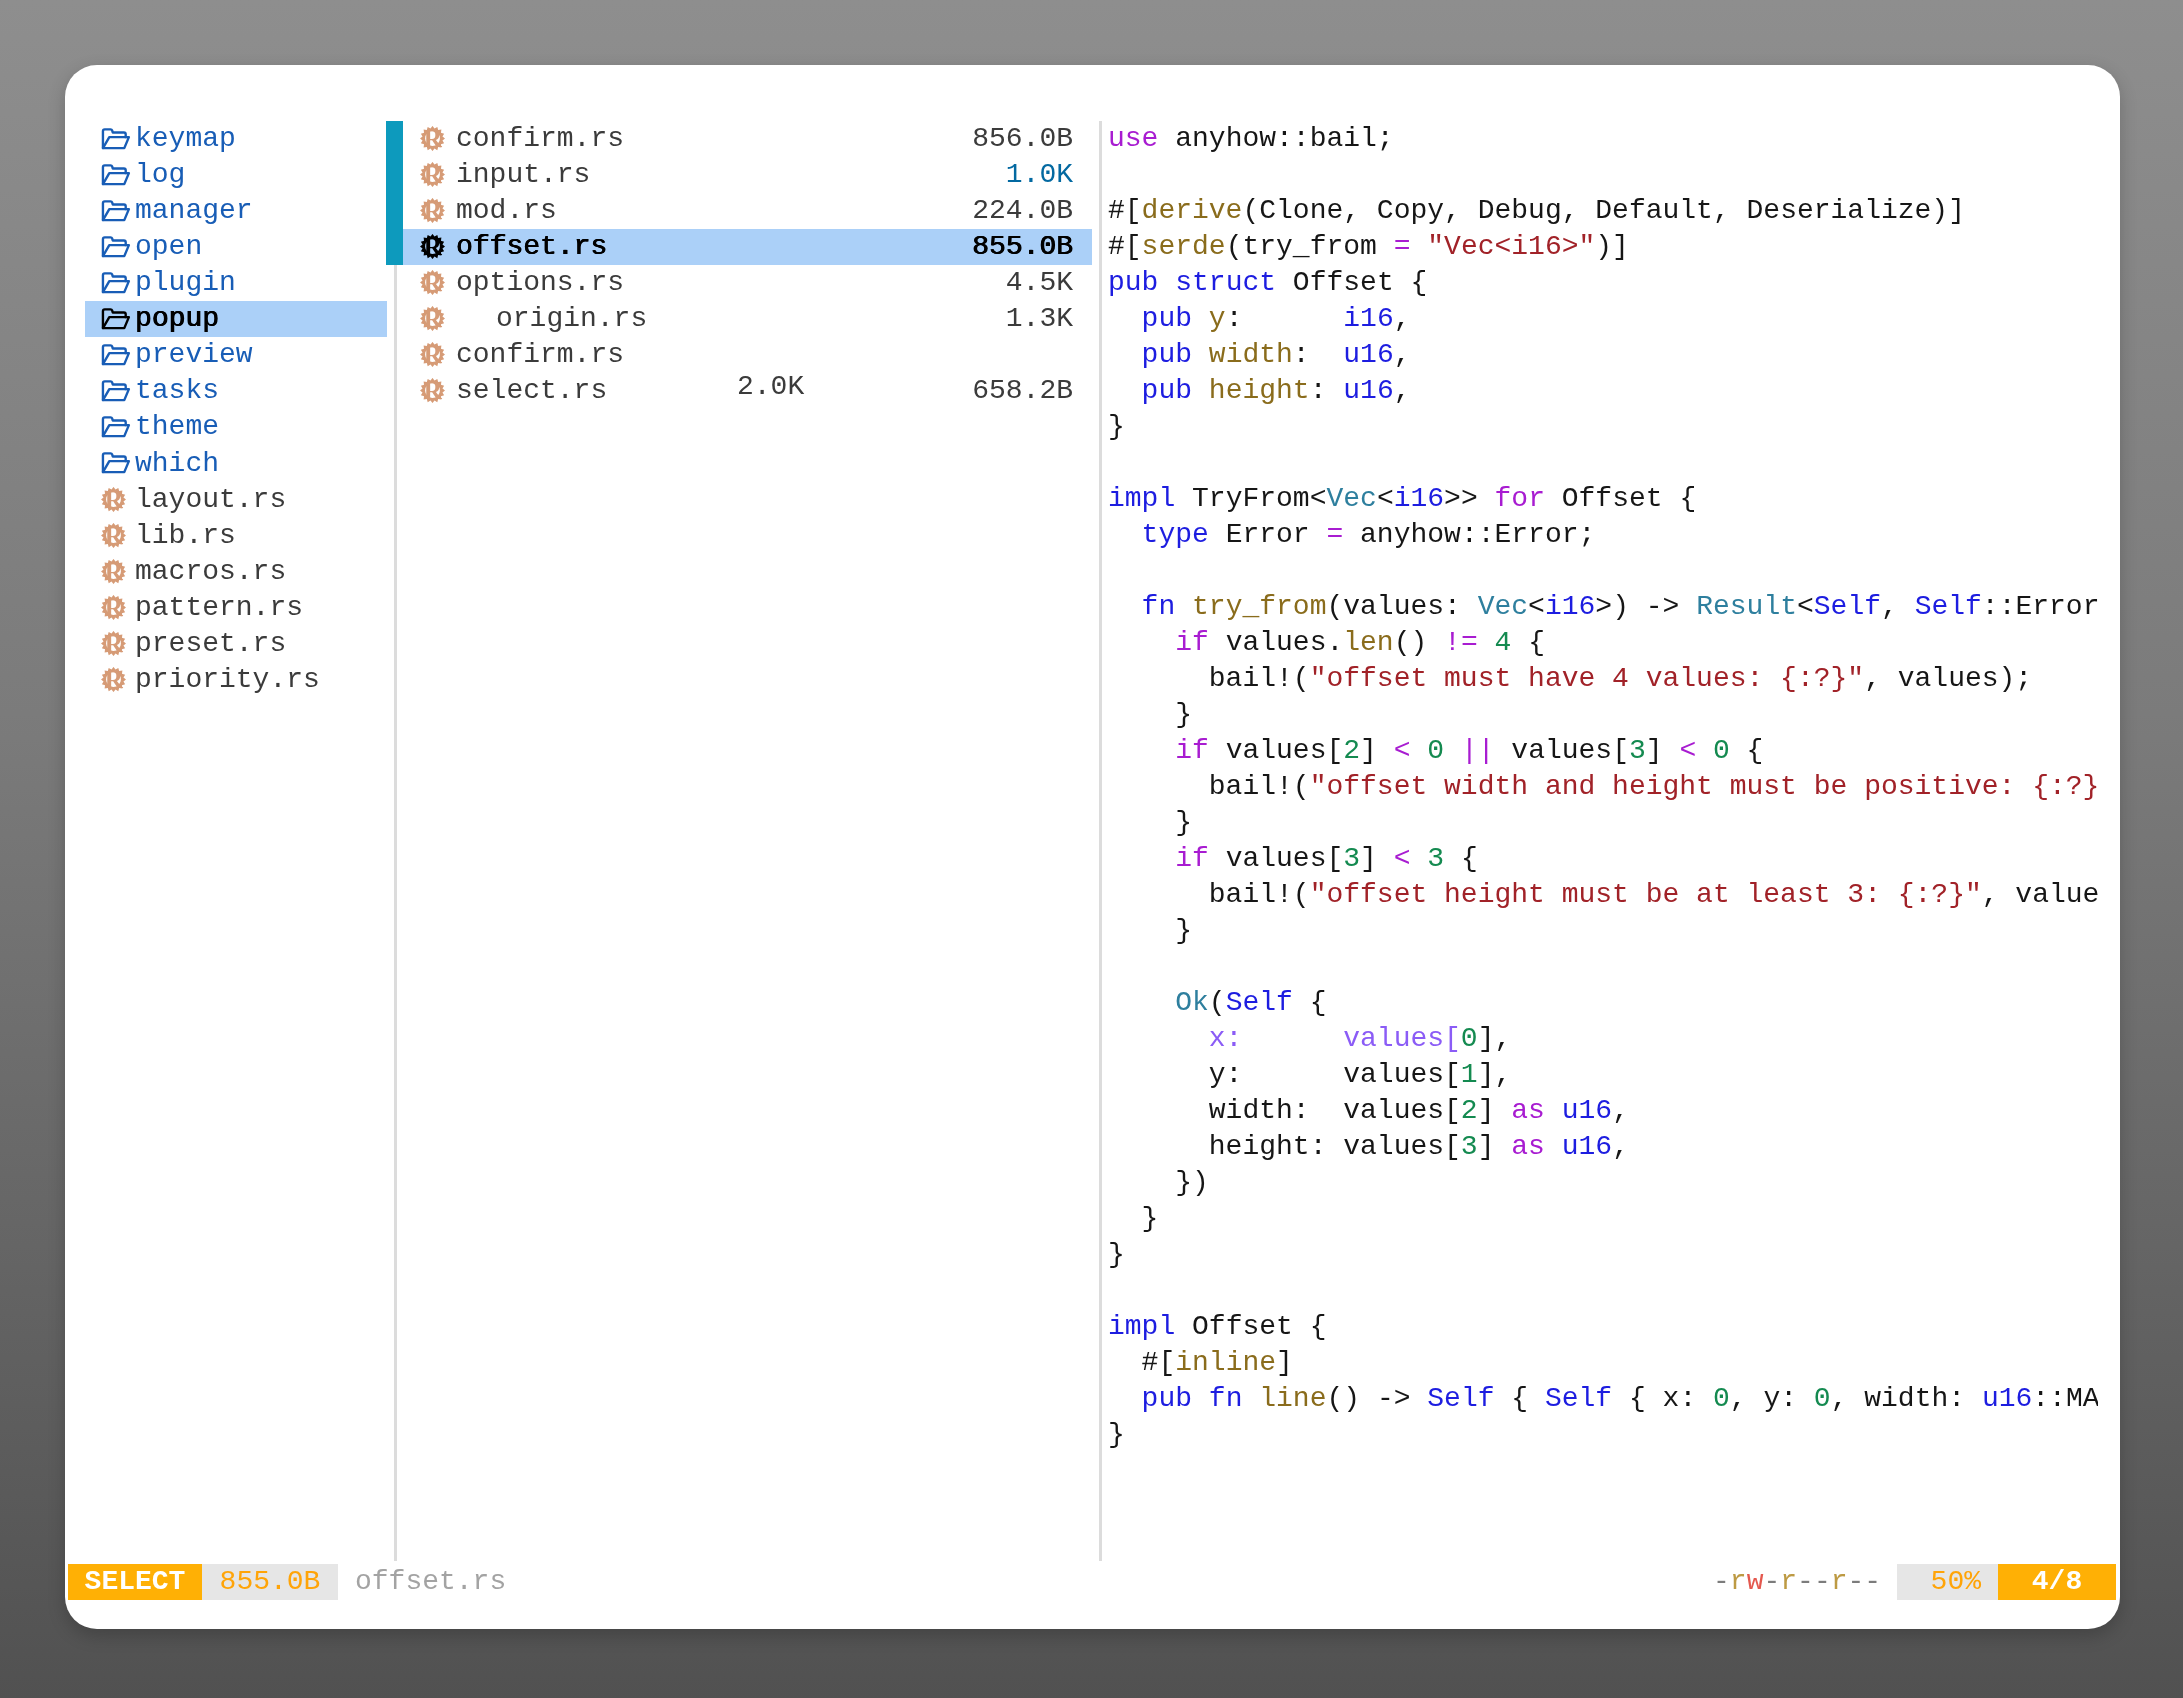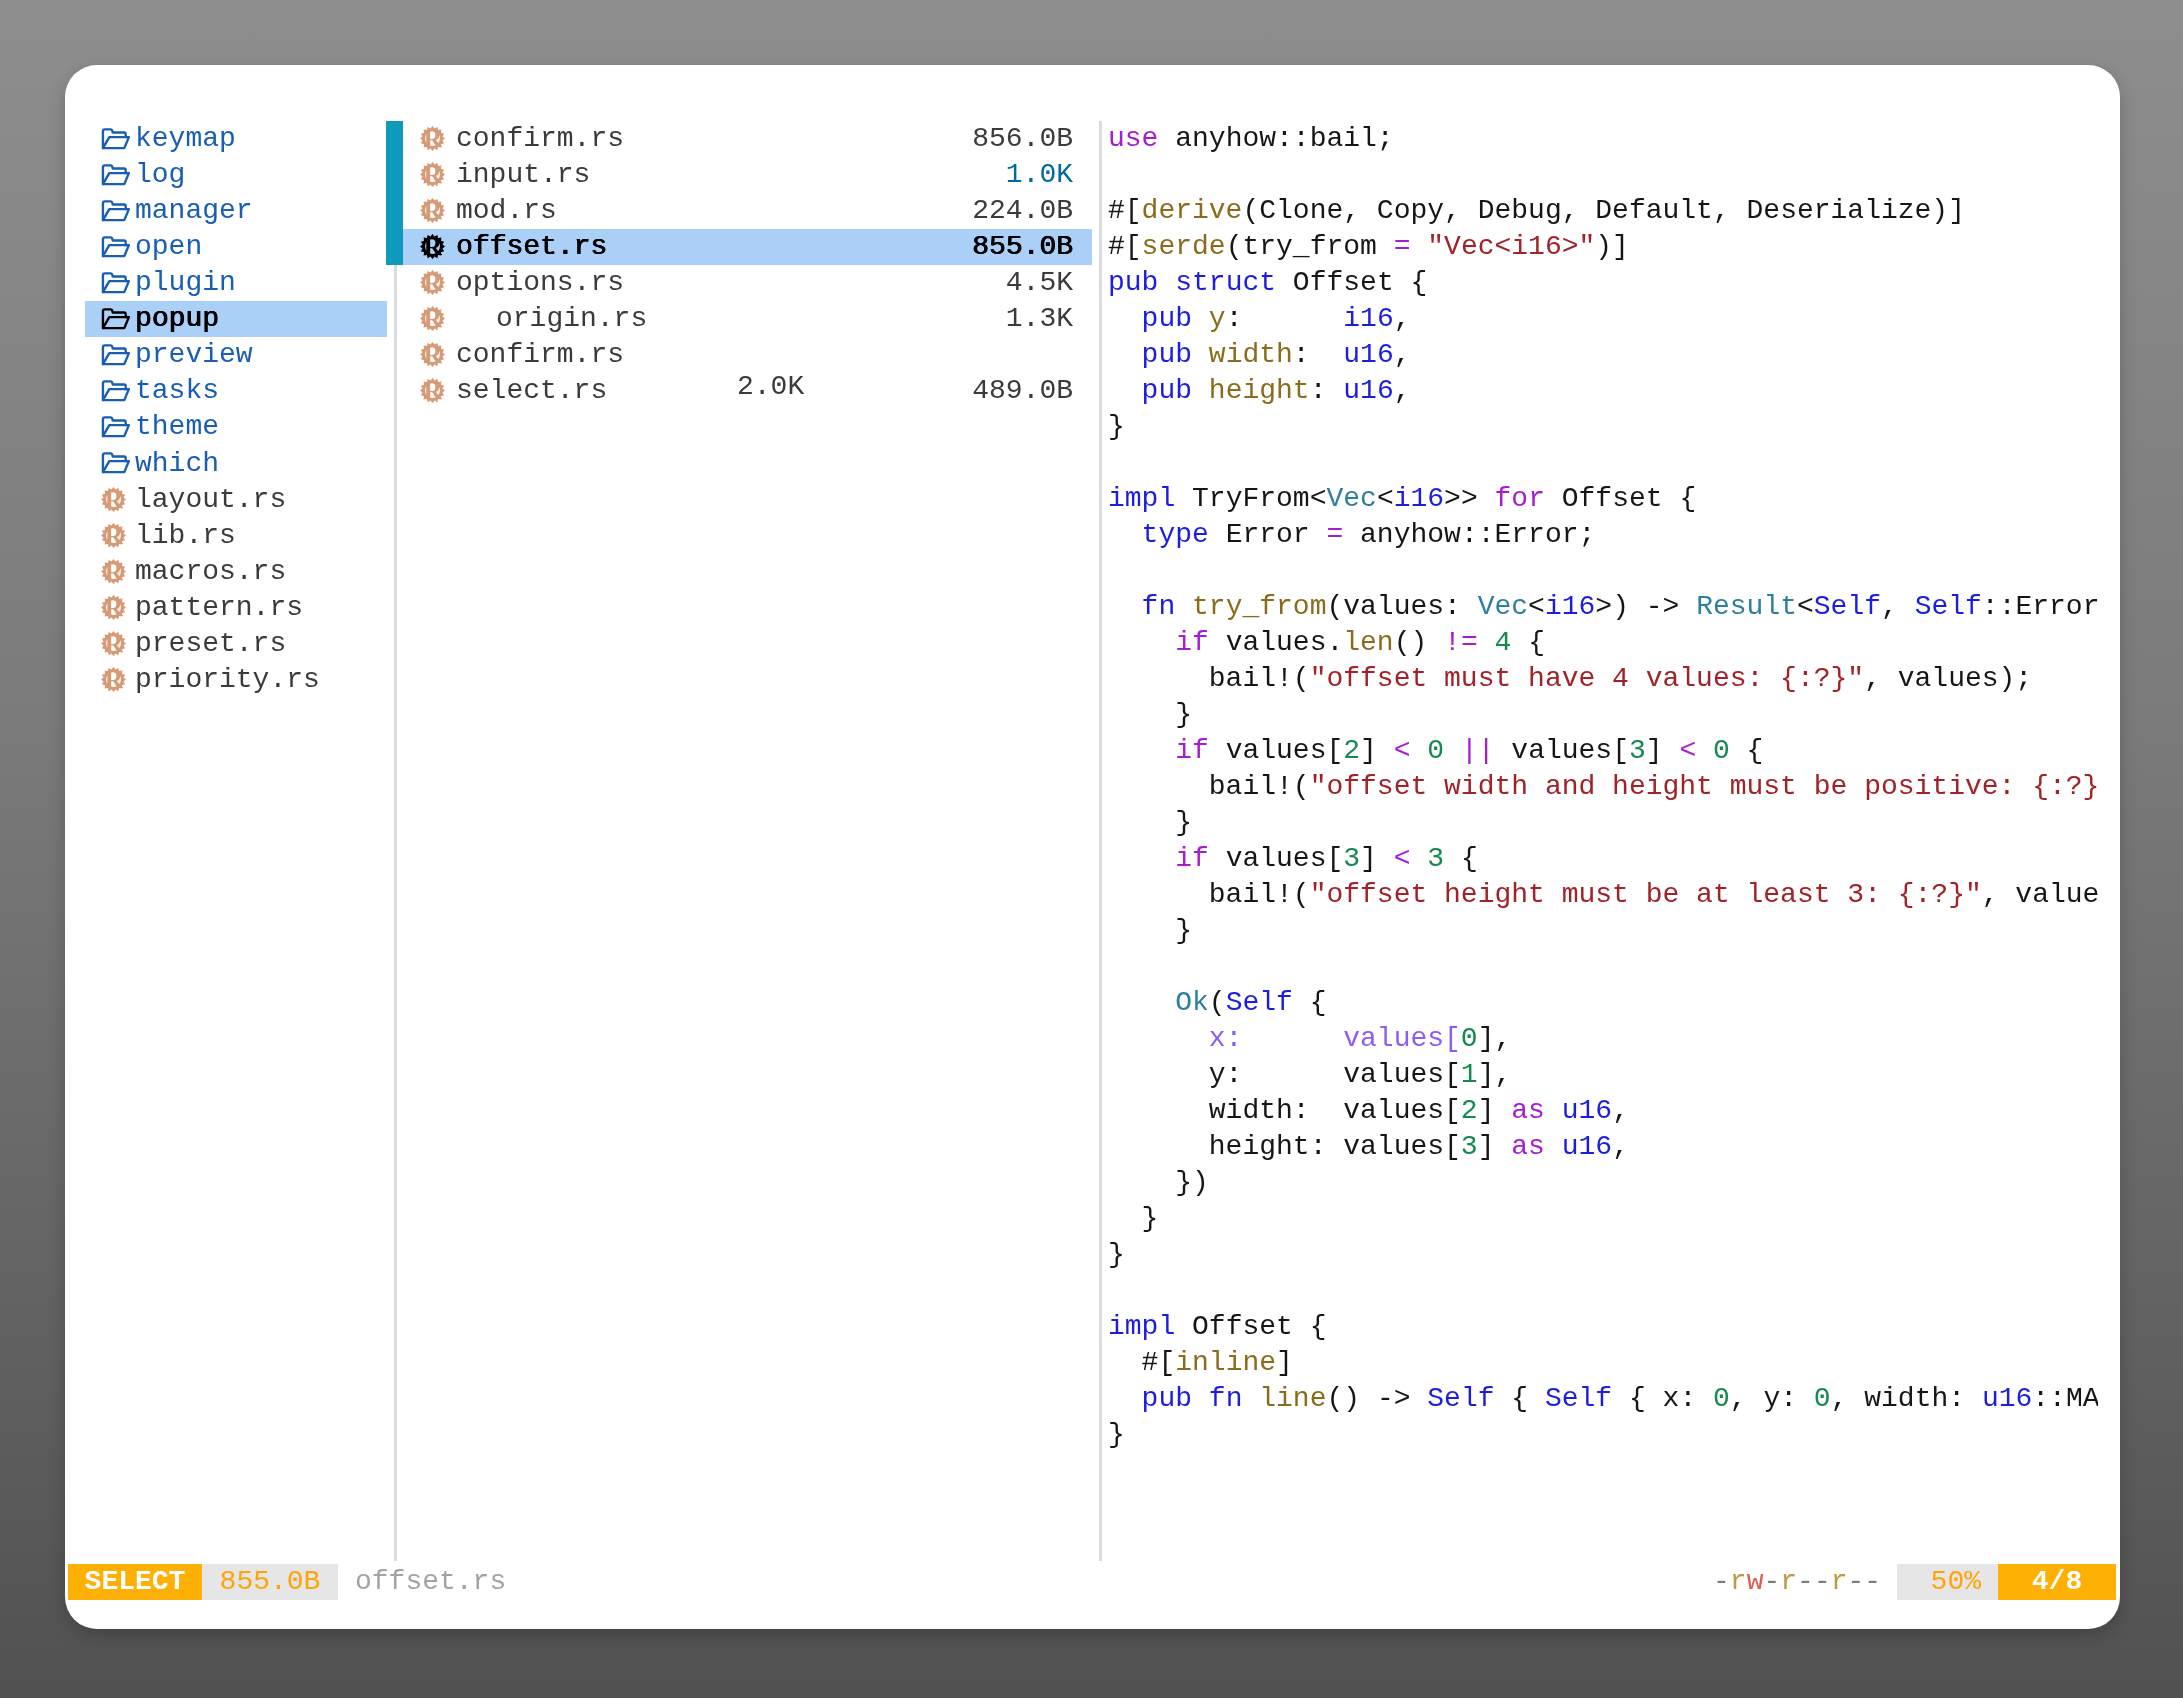--- a/index.html
+++ b/index.html
@@ -134,21 +134,21 @@
     <path d="M15.00,-0.10 L17.38,3.03 L20.78,1.05 L21.78,4.86 L25.68,4.32 L25.14,8.22 L28.95,9.22 L26.97,12.62 L30.10,15.00 L26.97,17.38 L28.95,20.78 L25.14,21.78 L25.68,25.68 L21.78,25.14 L20.78,28.95 L17.38,26.97 L15.00,30.10 L12.62,26.97 L9.22,28.95 L8.22,25.14 L4.32,25.68 L4.86,21.78 L1.05,20.78 L3.03,17.38 L-0.10,15.00 L3.03,12.62 L1.05,9.22 L4.86,8.22 L4.32,4.32 L8.22,4.86 L9.22,1.05 L12.62,3.03 L15.00,-0.10 Z M6.10,15.00 a8.90,8.90 0 1,0 17.80,0 a8.90,8.90 0 1,0 -17.80,0 Z" fill="#d69b76" fill-rule="evenodd"></path>
     <text x="15.4" y="24.6" font-family="Liberation Serif" font-size="30" font-weight="bold" fill="#d69b76" text-anchor="middle">R</text>
   </svg>
 <div class="mono" style="left:456px;top:337px;color:#3b3b3b;">confirm.rs</div>
 <div class="mono" style="left:737px;top:337px;width:336px;text-align:left;color:#3b3b3b;margin-top:32px;">2.0K</div>
 <svg style="position:absolute;left:420px;top:378px" width="25" height="25" viewBox="0 0 30 30">
     <path d="M15.00,-0.10 L17.38,3.03 L20.78,1.05 L21.78,4.86 L25.68,4.32 L25.14,8.22 L28.95,9.22 L26.97,12.62 L30.10,15.00 L26.97,17.38 L28.95,20.78 L25.14,21.78 L25.68,25.68 L21.78,25.14 L20.78,28.95 L17.38,26.97 L15.00,30.10 L12.62,26.97 L9.22,28.95 L8.22,25.14 L4.32,25.68 L4.86,21.78 L1.05,20.78 L3.03,17.38 L-0.10,15.00 L3.03,12.62 L1.05,9.22 L4.86,8.22 L4.32,4.32 L8.22,4.86 L9.22,1.05 L12.62,3.03 L15.00,-0.10 Z M6.10,15.00 a8.90,8.90 0 1,0 17.80,0 a8.90,8.90 0 1,0 -17.80,0 Z" fill="#d69b76" fill-rule="evenodd"></path>
     <text x="15.4" y="24.6" font-family="Liberation Serif" font-size="30" font-weight="bold" fill="#d69b76" text-anchor="middle">R</text>
   </svg>
 <div class="mono" style="left:456px;top:373px;color:#3b3b3b;">select.rs</div>
-<div class="mono" style="left:737px;top:373px;width:336px;text-align:right;color:#3b3b3b;">489.0B</div>
+<div class="mono" style="left:737px;top:373px;width:336px;text-align:right;color:#3b3b3b;">658.2B</div>
 <div id="code" style="position:absolute;left:1108px;top:121px;width:990px;height:1407px;overflow:hidden">
     <div class="cl"><span style="color:#a81cd1">use</span><span style="color:#161616"> anyhow::bail;</span></div>
     <div class="cl"></div>
     <div class="cl"><span style="color:#161616">#[</span><span style="color:#8a6c1c">derive</span><span style="color:#161616">(Clone, Copy, Debug, Default, Deserialize)]</span></div>
     <div class="cl"><span style="color:#161616">#[</span><span style="color:#8a6c1c">serde</span><span style="color:#161616">(try_from </span><span style="color:#a81cd1">=</span><span style="color:#161616"> </span><span style="color:#a12228">"Vec&lt;i16&gt;"</span><span style="color:#161616">)]</span></div>
     <div class="cl"><span style="color:#1d1de0">pub</span><span style="color:#161616"> </span><span style="color:#1d1de0">struct</span><span style="color:#161616"> Offset {</span></div>
     <div class="cl"><span style="color:#161616">  </span><span style="color:#1d1de0">pub</span><span style="color:#161616"> </span><span style="color:#8a6c1c">y</span><span style="color:#161616">:      </span><span style="color:#1d1de0">i16</span><span style="color:#161616">,</span></div>
     <div class="cl"><span style="color:#161616">  </span><span style="color:#1d1de0">pub</span><span style="color:#161616"> </span><span style="color:#8a6c1c">width</span><span style="color:#161616">:  </span><span style="color:#1d1de0">u16</span><span style="color:#161616">,</span></div>
     <div class="cl"><span style="color:#161616">  </span><span style="color:#1d1de0">pub</span><span style="color:#161616"> </span><span style="color:#8a6c1c">height</span><span style="color:#161616">: </span><span style="color:#1d1de0">u16</span><span style="color:#161616">,</span></div>
     <div class="cl"><span style="color:#161616">}</span></div>

